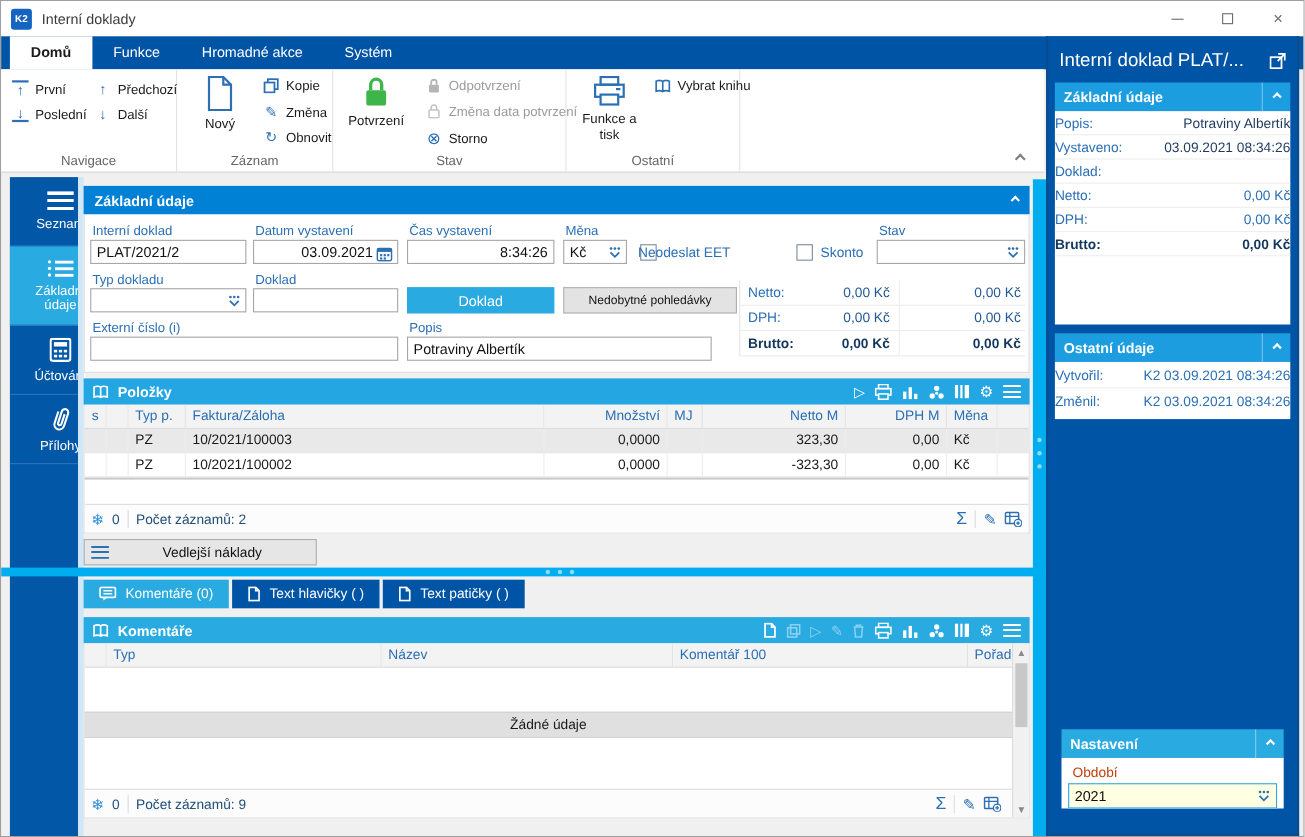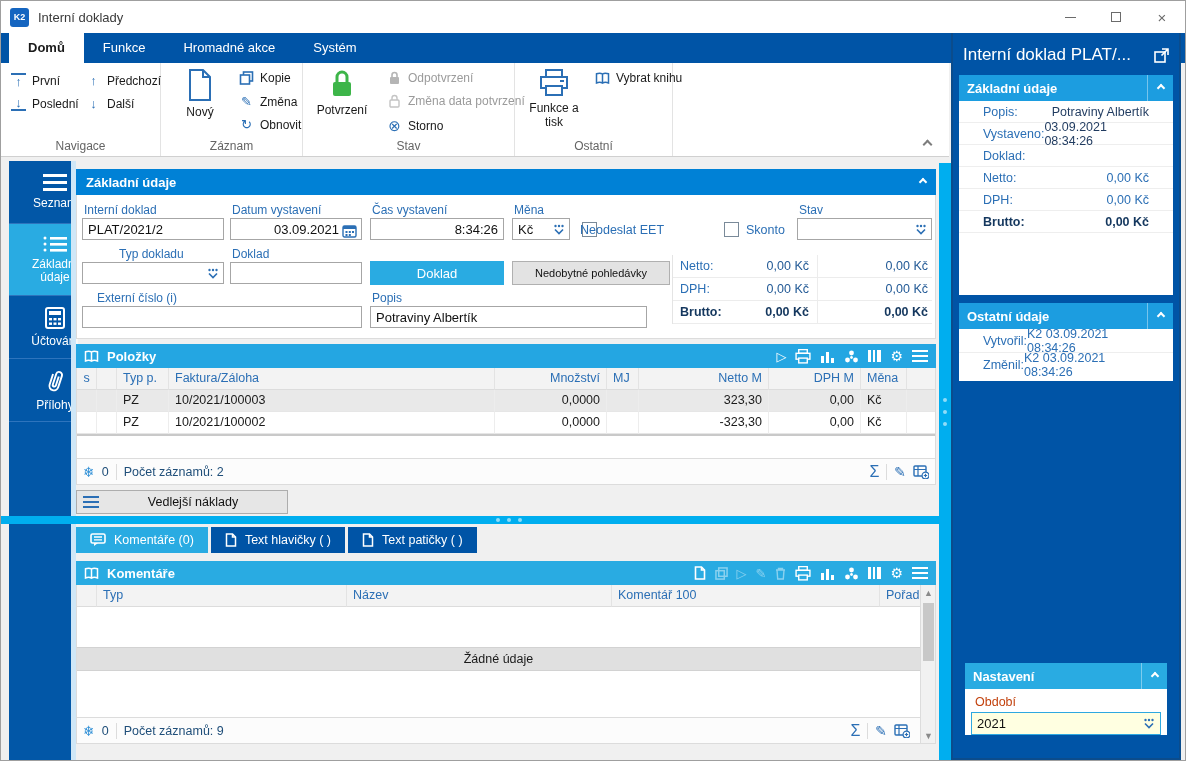--- a/index.html
+++ b/index.html
@@ -115,21 +115,21 @@
   
   .vsplit { position:absolute; left:938px; top:162px; width:12px; height:597px; background:#00aeef; display:flex; flex-direction:column; align-items:center; justify-content:flex-start; padding-top:235px; gap:8px; }
   .rightpanel { position:absolute; left:950px; top:32px; width:230px; height:727px; background:#0054a6; border:2px solid #0b4c8c; border-top:none; }
   .rp-title { display:flex; align-items:center; color:#ffffff; font-size:17px; padding:12px 10px 10px 10px; }
   .rp-title .sp { flex:1; }
   .rp-section { margin:0 6px 8px 6px; }
   .rp-hdr { height:26px; background:#1c9de0; display:flex; align-items:center; color:#fff; font-weight:bold; font-size:13px; padding-left:8px; }
   .rp-hdr .sp { flex:1; }
   .rp-hdr .chevbox { width:26px; height:100%; border-left:1px solid rgba(255,255,255,.4); display:flex; align-items:center; justify-content:center; }
   .rp-body { background:#ffffff; }
-  .rp-row { display:flex; align-items:center; height:22px; padding:0 24px; border-bottom:1px solid #eeeeee; font-size:12.5px; }
+  .rp-row { display:flex; align-items:center; height:22px; padding:0 0; border-bottom:1px solid #eeeeee; font-size:12.5px; }
   .rp-row .lbl { color:#2b6fb5; }
   .rp-row .val { margin-left:auto; color:#1f3a5f; }
   .rp-row .val.blue { color:#2b6fb5; }
   .rp-row .val.bold { font-weight:bold; color:#14375e; }
   .rp-nastaveni { position:absolute; left:6px; right:6px; bottom:8px; }
   .obd-label { color:#c2410c; font-size:12.5px; padding:6px 0 3px 4px; }
   .obd-field { position:relative; height:23px; background:#ffffe1; border:1px solid #2ea8e0; display:flex; align-items:center; padding:0 5px; font-size:13px; color:#111; margin-bottom:7px; }
 
   svg { display:block; }
 </style>
@@ -360,21 +360,21 @@
         <svg class="ddicon" width="12" height="12" viewBox="0 0 12 12">
             <g fill="#2b6fb5">
               <circle cx="2.5" cy="2" r="1.2"></circle>
               <circle cx="6" cy="2" r="1.2"></circle>
               <circle cx="9.5" cy="2" r="1.2"></circle>
             </g>
             <path d="M2 5.5 L6 9.5 L10 5.5" fill="none" stroke="#2b6fb5" stroke-width="1.6"></path>
           </svg>
       </div>
 
-      <span class="flabel" style="left:7px; top:52px;margin-left:35px;">Typ dokladu</span>
+      <span class="flabel" style="left:7px; top:52px;">Typ dokladu</span>
       <div class="finput" style="left:5px; top:67px; width:142px;">
         <span></span>
         <svg class="ddicon" width="12" height="12" viewBox="0 0 12 12">
             <g fill="#2b6fb5">
               <circle cx="2.5" cy="2" r="1.2"></circle>
               <circle cx="6" cy="2" r="1.2"></circle>
               <circle cx="9.5" cy="2" r="1.2"></circle>
             </g>
             <path d="M2 5.5 L6 9.5 L10 5.5" fill="none" stroke="#2b6fb5" stroke-width="1.6"></path>
           </svg>
@@ -385,21 +385,21 @@
           <span></span>
         </div>
 
       <div class="btn-cyan" style="left:293px; top:66px; width:134px;">
           <span>Doklad</span>
         </div>
       <div class="btn-gray" style="left:435px; top:66px; width:158px;">
           <span>Nedobytné pohledávky</span>
         </div>
 
-      <span class="flabel" style="left:20px; top:96px;">Externí číslo (i)</span>
+      <span class="flabel" style="left:7px; top:96px;">Externí číslo (i)</span>
       <div class="finput" style="left:5px; top:111px; width:280px;">
           <span></span>
         </div>
 
       <span class="flabel" style="left:295px; top:96px;">Popis</span>
       <div class="finput" style="left:293px; top:111px; width:277px;">
           <span>Potraviny Albertík</span>
         </div>
 
       <div class="totals">

